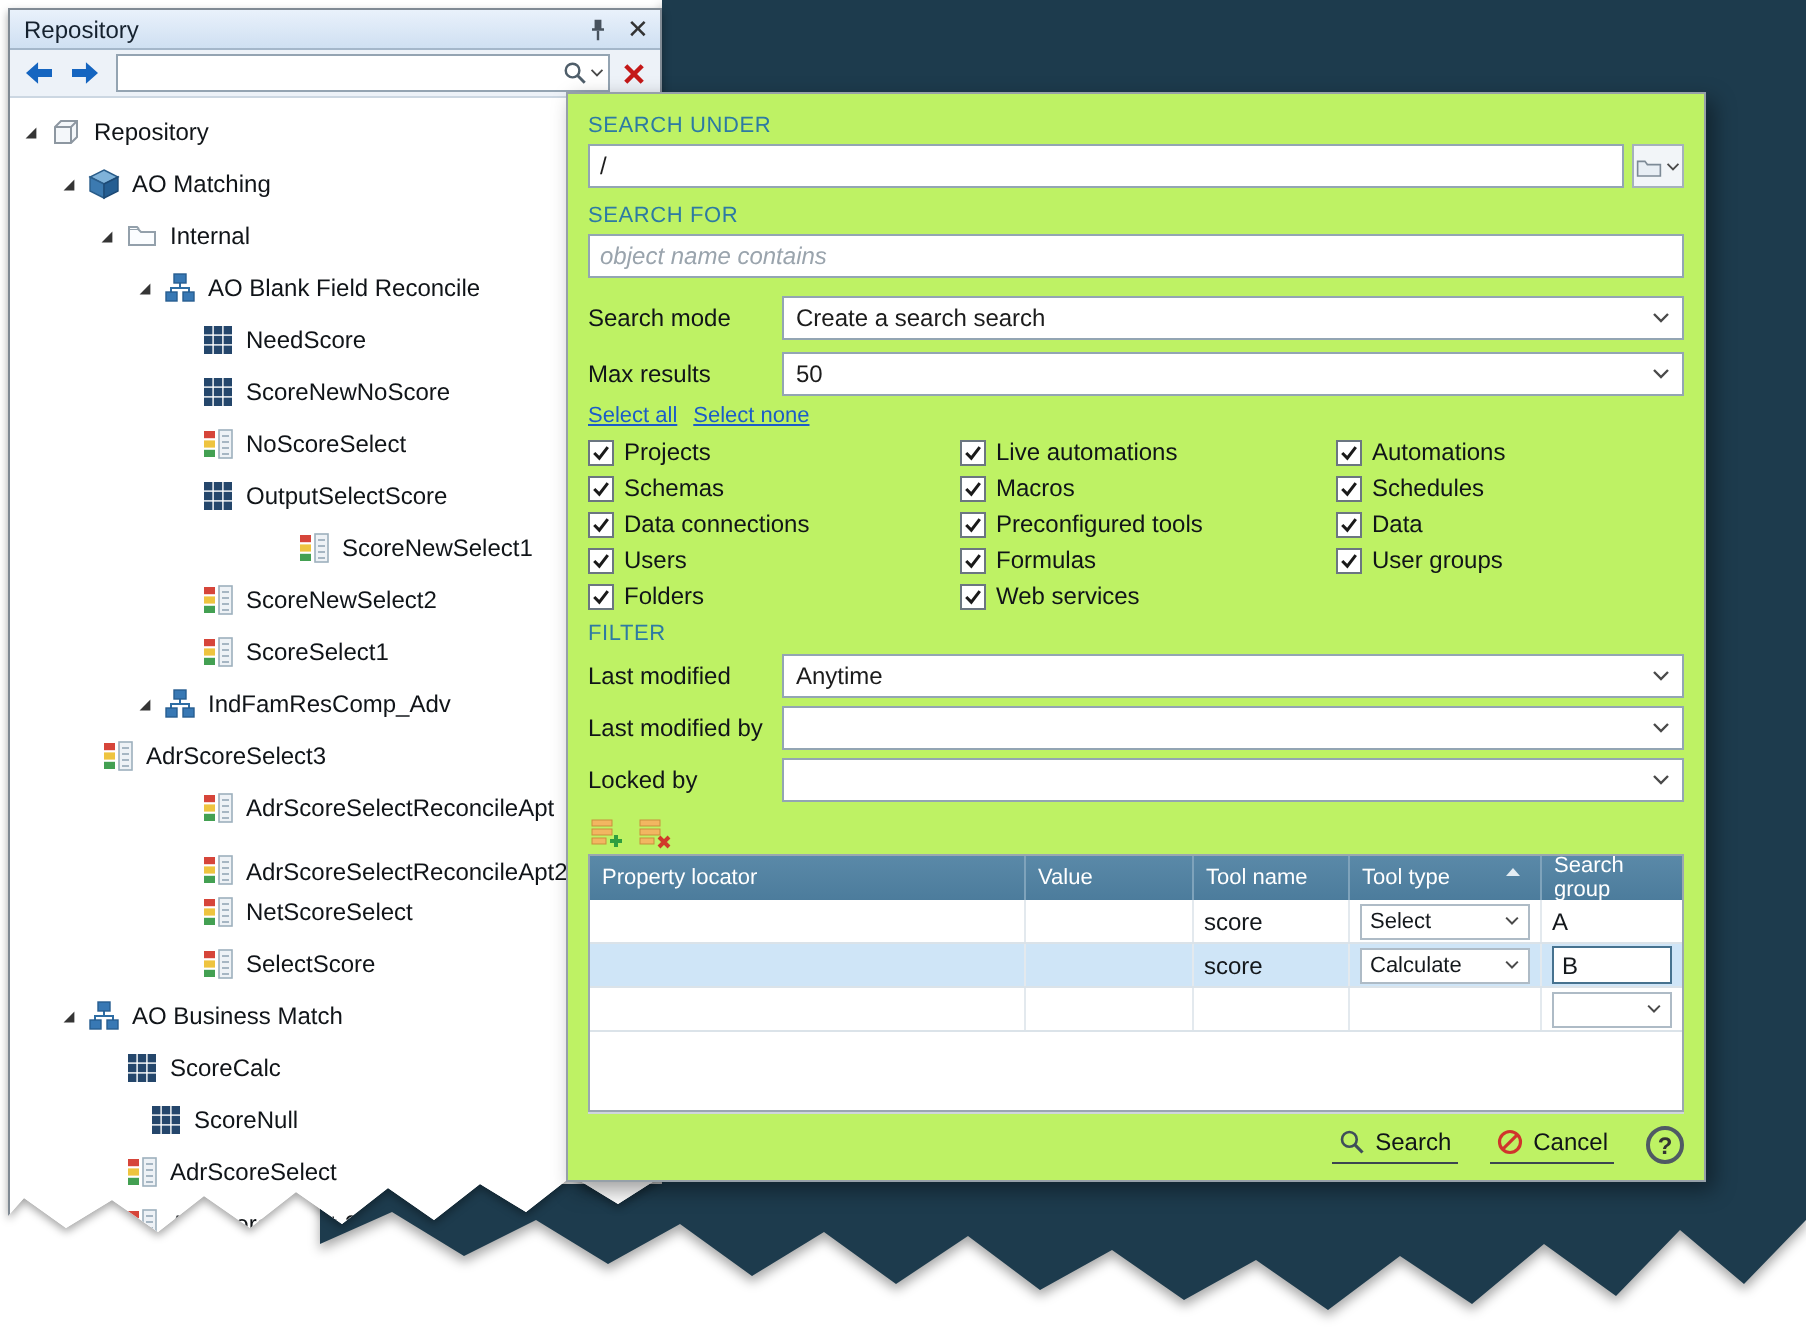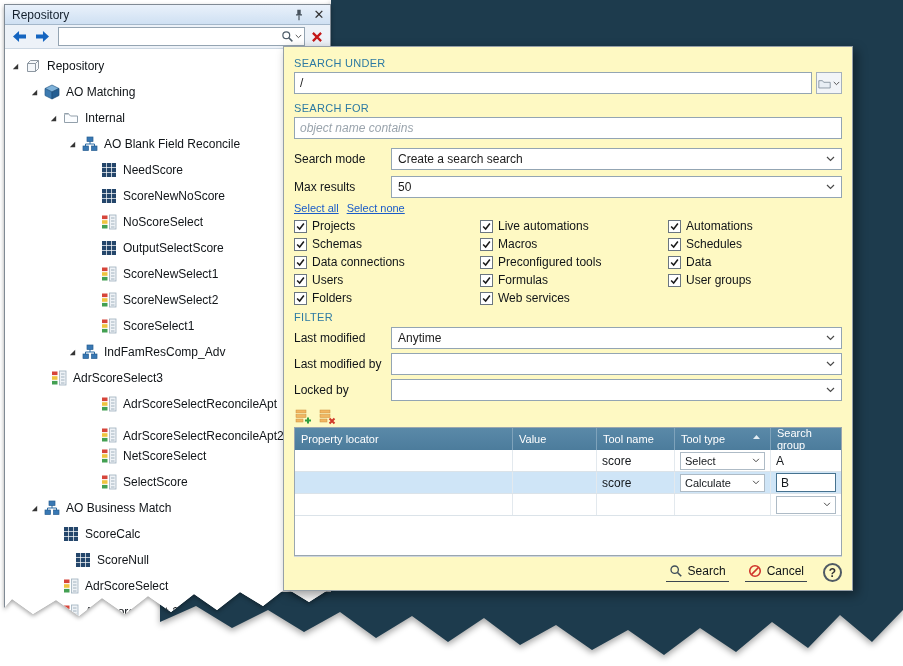--- a/index.html
+++ b/index.html
@@ -26,21 +26,21 @@
   .panel-search input { flex:1; border:0; outline:none; height:15px; font-size:11px; padding:0 4px; font-family:"Liberation Sans",sans-serif; }
   .search-opts { display:flex; align-items:center; gap:1px; }
   .clear-x { width:18px; height:18px; display:flex; align-items:center; justify-content:center; }
 
   .tree { flex:1; overflow:hidden; padding-top:4px; background:#fff; }
   .tree-item { height:26px; display:flex; align-items:center; font-size:12px; color:#101418; white-space:nowrap; }
   .twisty { width:14px; flex:0 0 14px; display:flex; align-items:center; justify-content:flex-start; }
   .tree-icon { width:16px; flex:0 0 16px; height:16px; margin-right:6px; display:flex; align-items:center; }
 
   
-  .search-dialog { position:absolute; left:283px; top:46px; width:570px; height:545px; background:#fef9c3; border:1px solid #96a0a8; box-shadow:4px 4px 10px rgba(0,0,0,.4); display:flex; flex-direction:column; padding:6px 10px 8px; z-index:3; }
+  .search-dialog { position:absolute; left:283px; top:46px; width:570px; height:545px; background:#bef264; border:1px solid #96a0a8; box-shadow:4px 4px 10px rgba(0,0,0,.4); display:flex; flex-direction:column; padding:6px 10px 8px; z-index:3; }
   .section-label { font-size:11px; color:#2d7aa3; letter-spacing:.3px; margin-top:4px; }
   .text-input { height:22px; border:1px solid #93a5b3; font-size:12px; padding:0 5px; outline:none; width:100%; color:#1c1c1c; font-family:"Liberation Sans",sans-serif; }
   .text-input::placeholder { color:#9aa4ad; font-style:italic; }
   .input-row { display:flex; align-items:center; gap:4px; margin-top:3px; }
   .browse-btn { flex:0 0 26px; height:22px; border:1px solid #a5b1bc; background:#f2f5f8; display:flex; align-items:center; justify-content:center; gap:2px; }
 
   .row { display:flex; align-items:center; margin-top:6px; }
   .row.first-gap { margin-top:9px; }
   .form-label { flex:0 0 97px; font-size:12px; color:#101418; }
   .select { flex:1; height:22px; border:1px solid #93a5b3; background:#fff; display:flex; align-items:center; font-size:12px; padding:0 6px; color:#1c1c1c; }
@@ -258,21 +258,21 @@
               <rect x="1" y="5.9" width="4.2" height="4.2" fill="#24466b"></rect>
               <rect x="5.9" y="5.9" width="4.2" height="4.2" fill="#24466b"></rect>
               <rect x="10.8" y="5.9" width="4.2" height="4.2" fill="#24466b"></rect>
               <rect x="1" y="10.8" width="4.2" height="4.2" fill="#24466b"></rect>
               <rect x="5.9" y="10.8" width="4.2" height="4.2" fill="#24466b"></rect>
               <rect x="10.8" y="10.8" width="4.2" height="4.2" fill="#24466b"></rect>
             </svg>
           </span>
     <span class="tree-label">OutputSelectScore</span>
   </div>
-        <div class="tree-item" style="padding-left: 82px;">
+        <div class="tree-item" style="padding-left: 82px; margin-left: 48px;">
     <span class="twisty" style="visibility: hidden;">
             <svg width="9" height="9" viewBox="0 0 10 10">
               <polygon points="8,2 8,8 2,8" fill="#353535"></polygon>
             </svg>
           </span>
     <span class="tree-icon">
             <svg viewBox="0 0 16 16" width="16" height="16">
               <rect x="8.5" y="1" width="6.5" height="14" fill="#eef2f6" stroke="#9db0bd" stroke-width="0.8"></rect>
               <path d="M10 4 h3.5 M10 7 h3.5 M10 10 h3.5 M10 13 h3.5" stroke="#8fa3b2" stroke-width="0.8"></path>
               <rect x="1" y="1.5" width="5.5" height="3.6" fill="#d6453a"></rect>

